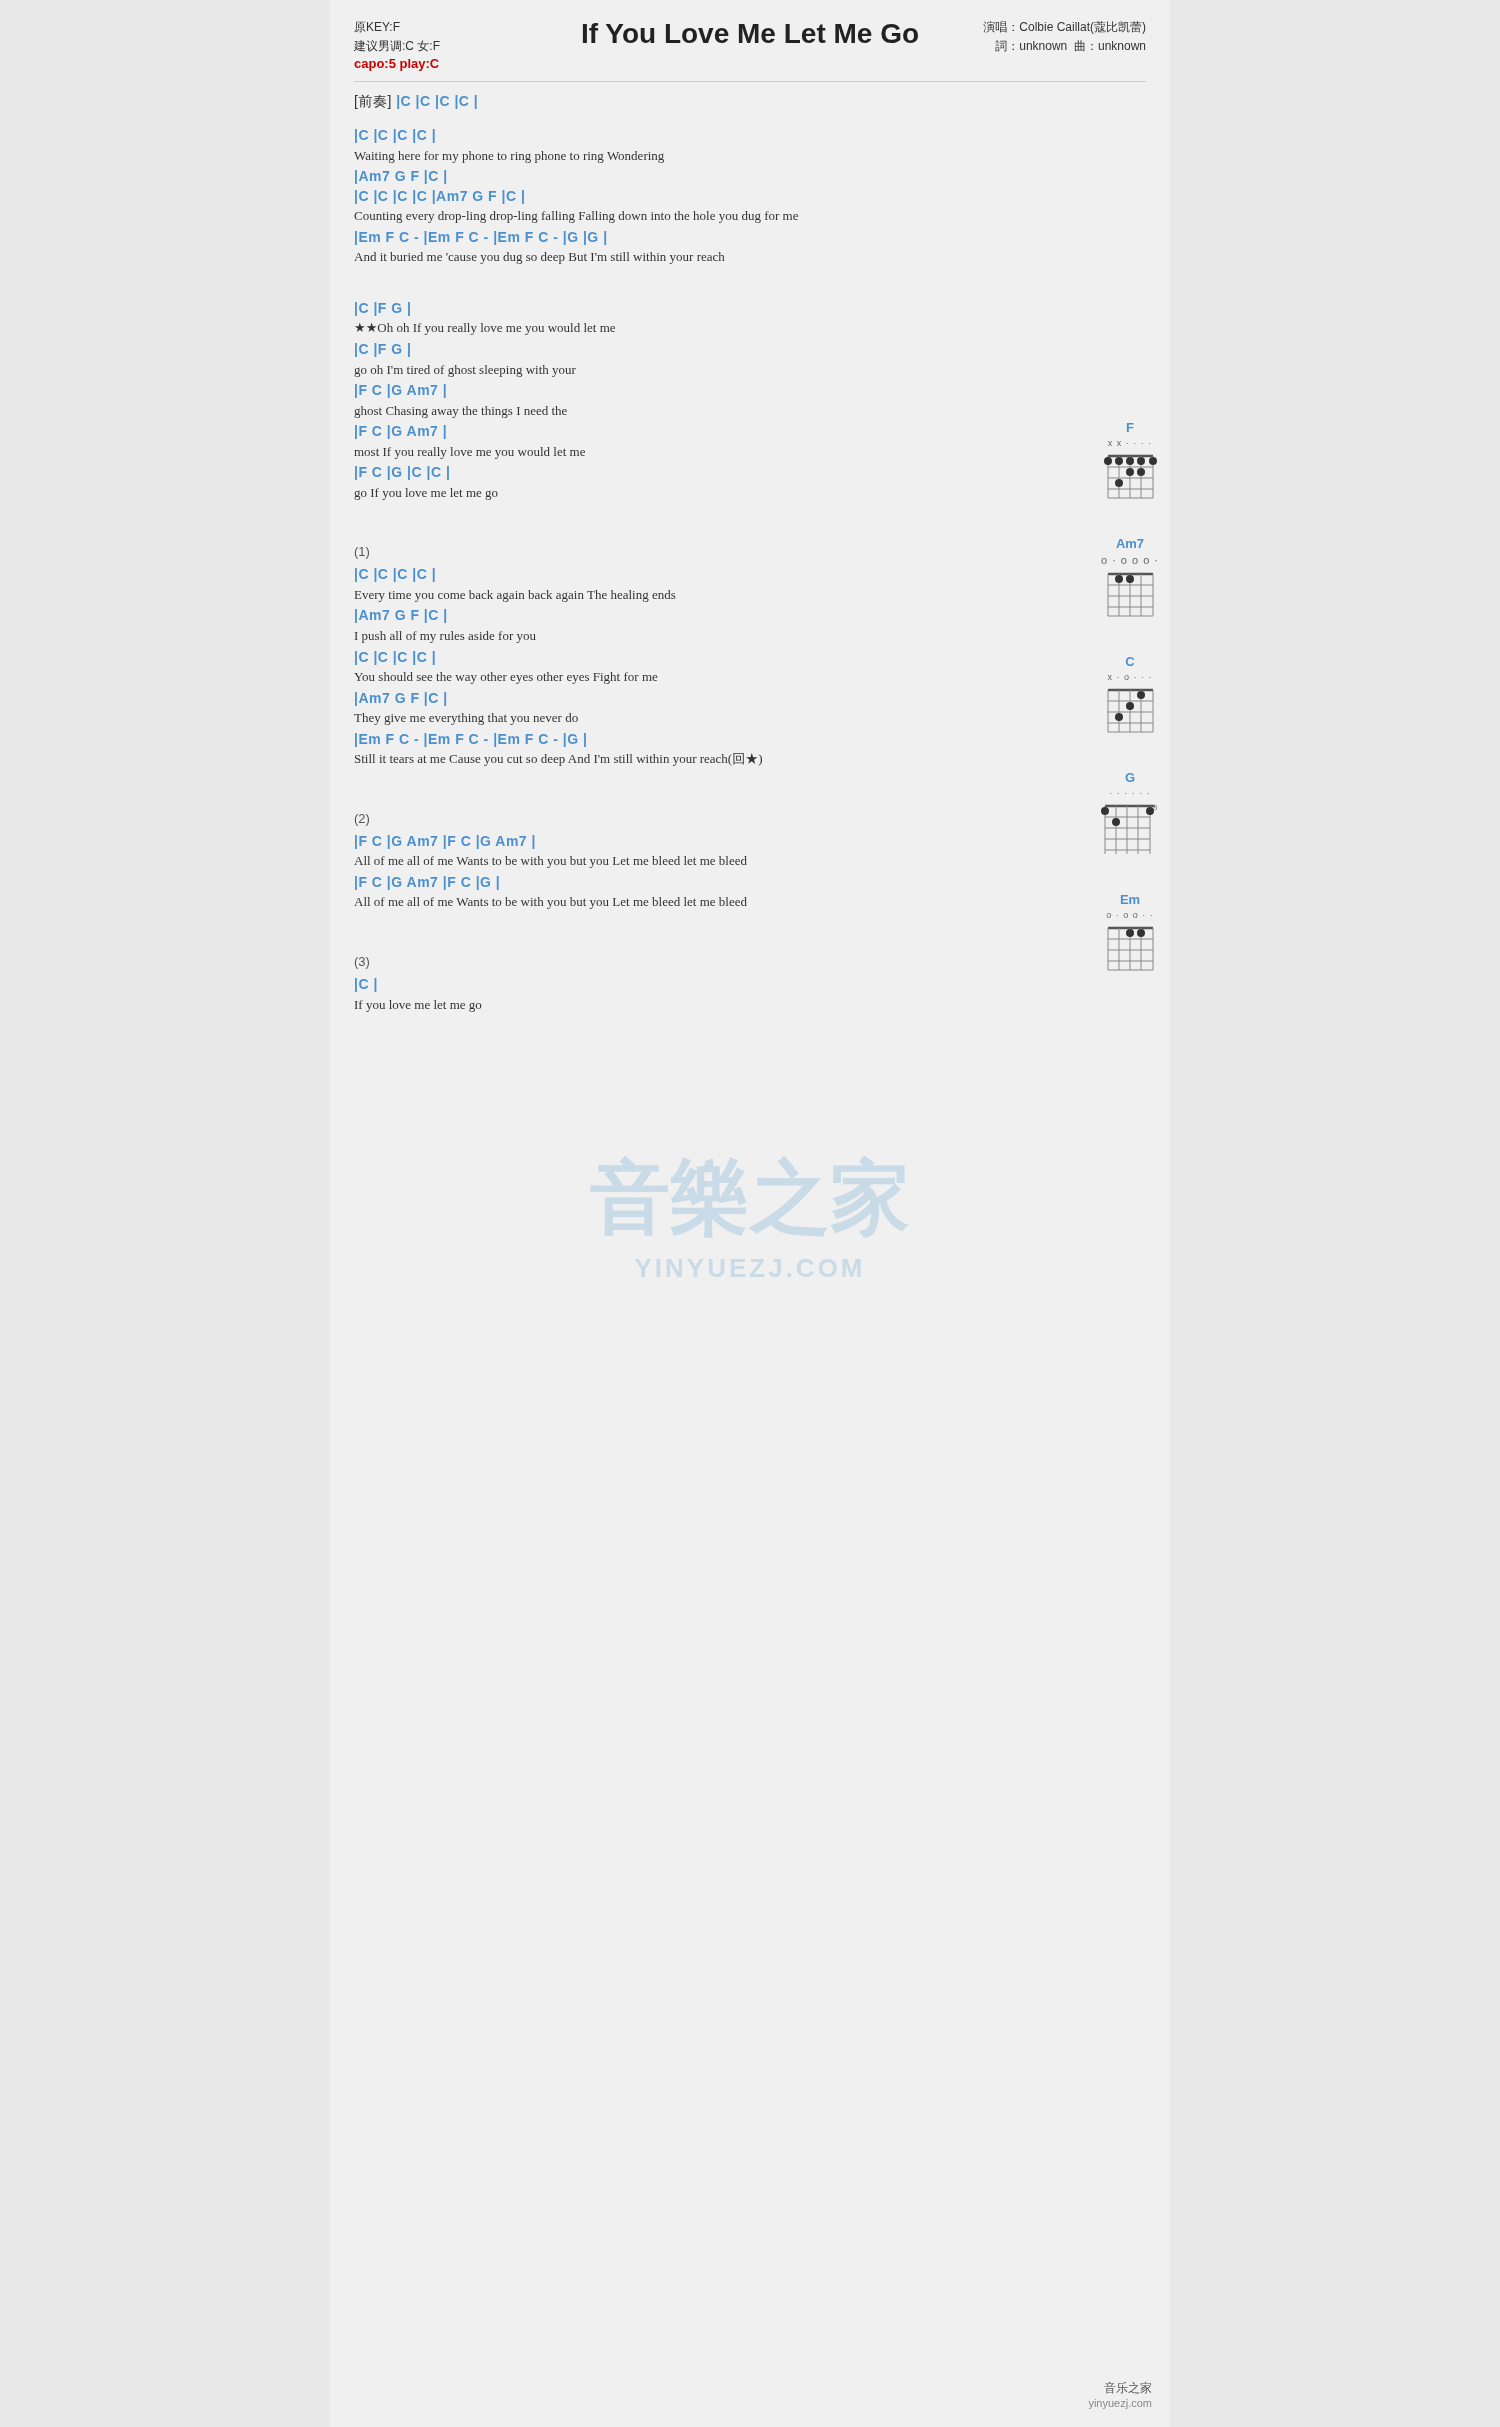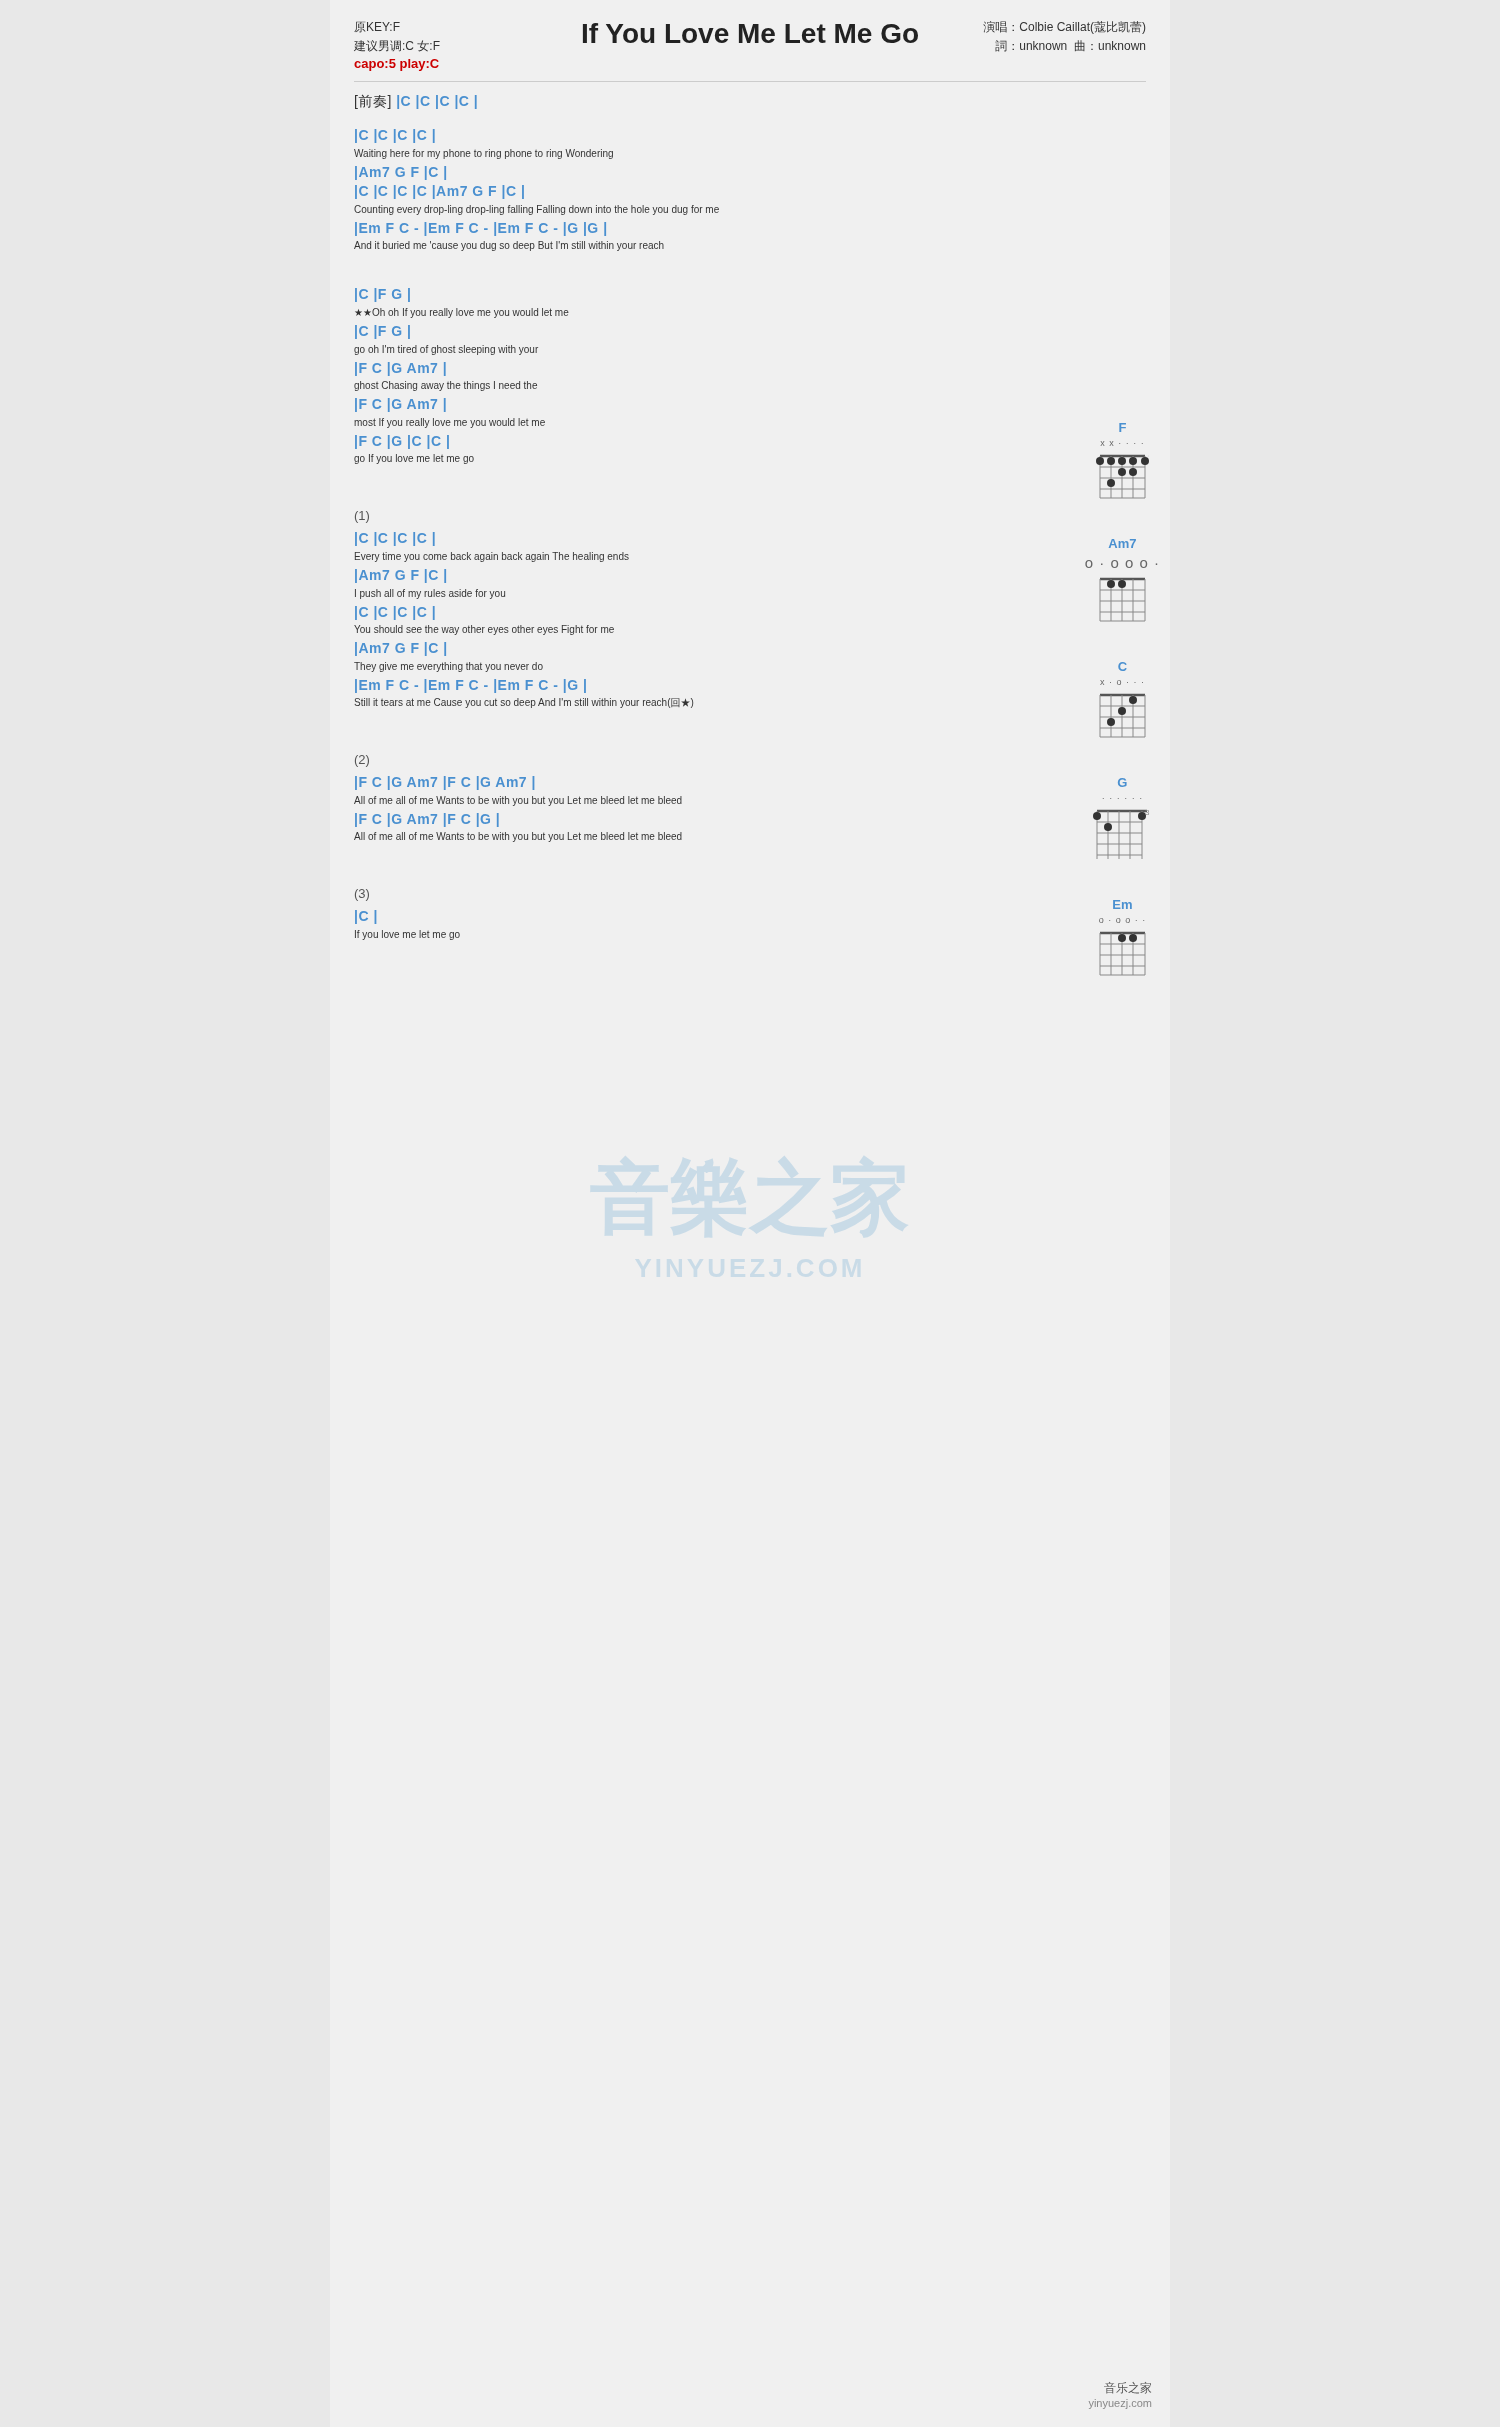--- a/index.html
+++ b/index.html
@@ -52,24 +52,25 @@
       margin-bottom: 14px;
     }
     .chord-line {
       font-size: 14px;
       color: #4a90d0;
       font-weight: bold;
       line-height: 1.4;
       letter-spacing: 0.5px;
     }
     .lyric-line {
-      font-size: 10px;
+      font-size: 13px;
       color: #333;
       line-height: 1.5;
       margin-bottom: 2px;
+      font-family: Liberation Serif, serif;
     }
     .divider {
       border: none;
       border-top: 1px solid #ccc;
       margin: 10px 0;
     }
     .star { color: #333; }
     
     .watermark {
       position: absolute;
@@ -249,21 +250,21 @@
         <circle cx="27" cy="24" r="4" fill="#333"></circle>
         <circle cx="38" cy="24" r="4" fill="#333"></circle>
 
         <circle cx="16" cy="35" r="4" fill="#333"></circle>
         <text x="53" y="12" font-size="8" fill="#888">1</text>
       </svg>
     </div>
 
     <div class="guitar-chart">
       <div class="guitar-chart-title">Am7</div>
-      <div style="font-size:15px; color:#666; letter-spacing:1px;">o · o o o ·</div>
+      <div style="font-size:11px; color:#666; letter-spacing:1px;">o · o o o ·</div>
       <svg width="54" height="54">
         <line x1="5" y1="8" x2="50" y2="8" stroke="#555" stroke-width="2.5"></line>
         <line x1="5" y1="8" x2="5" y2="50" stroke="#888" stroke-width="1"></line>
         <line x1="16" y1="8" x2="16" y2="50" stroke="#888" stroke-width="1"></line>
         <line x1="27" y1="8" x2="27" y2="50" stroke="#888" stroke-width="1"></line>
         <line x1="38" y1="8" x2="38" y2="50" stroke="#888" stroke-width="1"></line>
         <line x1="50" y1="8" x2="50" y2="50" stroke="#888" stroke-width="1"></line>
         <line x1="5" y1="19" x2="50" y2="19" stroke="#888" stroke-width="1"></line>
         <line x1="5" y1="30" x2="50" y2="30" stroke="#888" stroke-width="1"></line>
         <line x1="5" y1="41" x2="50" y2="41" stroke="#888" stroke-width="1"></line>

